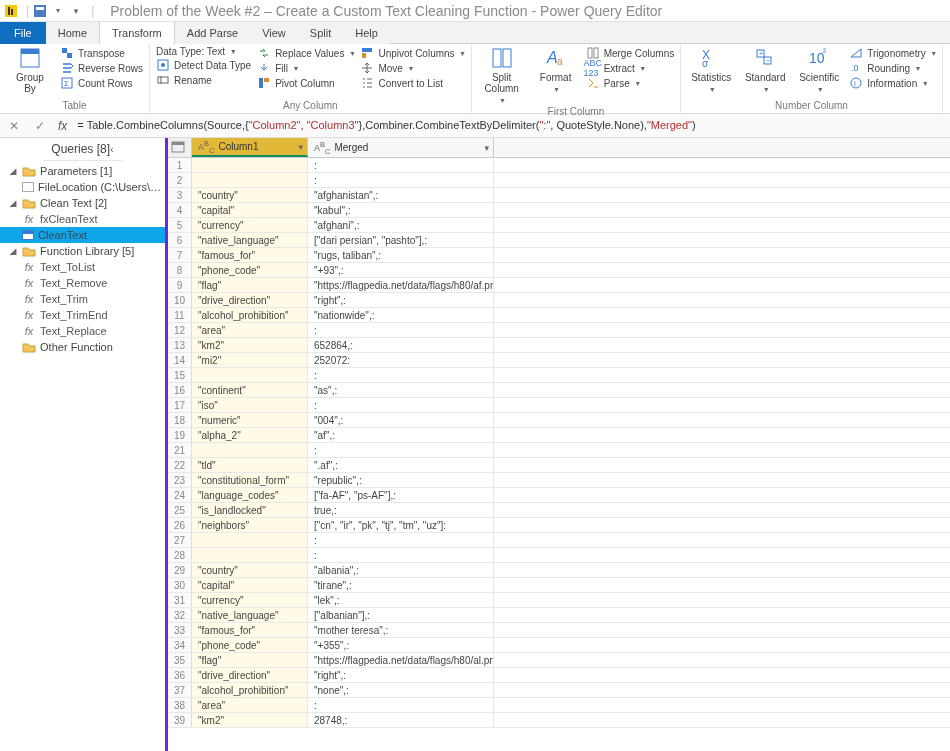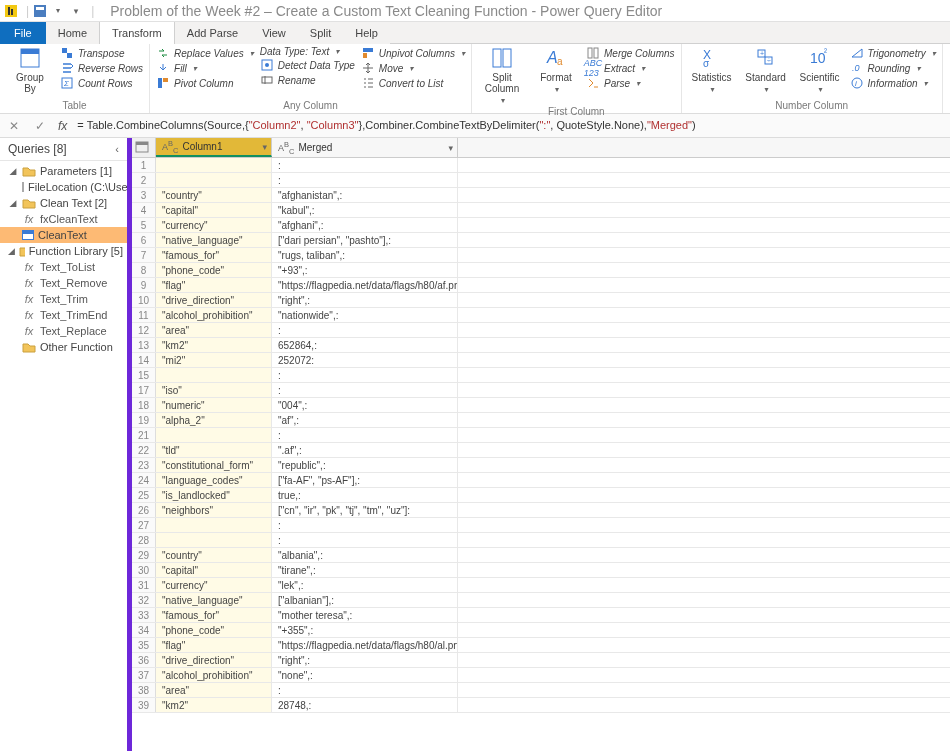--- a/index.html
+++ b/index.html
@@ -19,47 +19,47 @@
 .menubar-rest { flex:1; border-bottom:1px solid #d0d0d0; }
 
 
 .ribbon { height: 70px; background: #fff; display: flex; border-bottom: 1px solid #dcdcdc; }
 .ribbon-group { display: flex; flex-direction: column; justify-content: space-between; border-right: 1px solid #e6e6e6; padding: 2px 6px 1px 6px; }
 .ribbon-group .rg-body { flex:1; display:flex; align-items: flex-start; gap:6px; }
 .ribbon-group .rg-label { text-align: center; font-size: 10px; color: #7a7a7a; padding: 1px 0; }
 .rg-big { display:flex; flex-direction:column; align-items:center; justify-content:center; width:48px; gap:2px; font-size:10px; text-align:center; color:#444; }
 .rg-big .big-ic { width:24px; height:24px; display:flex; align-items:center; justify-content:center; }
 .rg-stack { display:flex; flex-direction:column; gap:1px; }
-.rg-small { display:flex; align-items:center; gap:4px; font-size:10px; color:#444; white-space:nowrap;font-style:italic; }
+.rg-small { display:flex; align-items:center; gap:4px; font-size:10px; color:#444; white-space:nowrap; }
 .rg-small .sm-ic { width:14px; height:14px; display:flex; align-items:center; justify-content:center; }
 .caret::after { content:"▾"; font-size:8px; margin-left:2px; color:#666; }
 
 
 .formula-bar { height: 24px; border-bottom: 1px solid #dcdcdc; display:flex; align-items:center; padding: 0 6px; gap:10px; background:#fafafa; }
 .fb-btn { color:#888; font-size:12px; width:16px; text-align:center; }
 .fb-fx { font-style: italic; font-size: 12px; color:#555; }
 .fb-text { font-family: Consolas, monospace; font-size: 11px; color:#333; flex:1; }
 .fb-text .str { color:#b03030; }
 
 
 .main { display:flex; height: calc(751px - 22px - 22px - 70px - 24px); }
 
 
-.sidebar { width: 132px; border-right: 5px solid #6d28d9; background:#fff; display:flex; flex-direction:column; }
+.sidebar { width: 168px; border-right: 3px solid #6d28d9; background:#fff; display:flex; flex-direction:column;align-items:center; }
 .sb-head { display:flex; justify-content:space-between; align-items:center; padding: 4px 8px; border-bottom: 1px solid #e6e6e6; font-size:12px; color:#444; }
 .sb-tree { padding: 2px 0; overflow:auto; }
 .sb-node { display:flex; align-items:center; gap:4px; padding: 2px 4px 2px 8px; font-size: 11px; color:#444; white-space:nowrap; }
 .sb-node.lvl1 { padding-left: 22px; }
 .sb-node.lvl1.fn { color:#555; }
 .sb-node.grp { font-weight:400; }
 .sb-node .tw { width:10px; text-align:center; color:#666; font-size:9px; }
 .sb-node .fold-ic { width:14px; height:12px; }
 .sb-node .fx-ic { font-style: italic; color:#777; width:14px; text-align:center; font-size:11px; }
 .sb-node .tbl-ic { width:12px; height:10px; border:1px solid #3a7bd5; background:linear-gradient(#3a7bd5 0 3px,#fff 3px 10px); }
-.sb-node.selected { background:#fdba74; }
+.sb-node.selected { background:#0ea5e9; }
 
 
 .grid-wrap { flex:1; overflow:hidden; display:flex; flex-direction:column; }
 .grid-head { display:flex; border-bottom:1px solid #ccc; background:#f7f7f7; height:20px; }
 .gh-rownum { width:24px; border-right:1px solid #ccc; background:#f0f0f0; }
 .gh-cell { display:flex; align-items:center; padding:0 6px; border-right:1px solid #ccc; font-size:10px; color:#333; position:relative; }
 .gh-cell.sel { background:#e2b838; border-bottom:2px solid #118f61; }
 .gh-cell .type-ic { font-size:9px; color:#666; margin-right:4px; }
 .gh-cell .dd { position:absolute; right:4px; font-size:9px; color:#666; }
 .col1 { width:116px; }
@@ -150,20 +150,43 @@
           </div>
       </div>
     </div>
     <div class="rg-label">Table</div>
   </div>
 
   <div class="ribbon-group">
     <div class="rg-body">
       <div class="rg-stack">
         <div class="rg-small caret">
+            <span>Data Type: Text</span>
+          </div>
+        <div class="rg-small">
+            <span class="sm-ic">
+              <svg width="12" height="12">
+                <rect x="1" y="1" width="10" height="10" fill="none" stroke="#3a7bd5"></rect>
+                <circle cx="6" cy="6" r="2" fill="#3a7bd5"></circle>
+              </svg>
+            </span>
+            <span>Detect Data Type</span>
+          </div>
+        <div class="rg-small">
+            <span class="sm-ic">
+              <svg width="12" height="12">
+                <rect x="1" y="3" width="10" height="6" fill="none" stroke="#666"></rect>
+                <line x1="4" y1="2" x2="4" y2="10" stroke="#666"></line>
+              </svg>
+            </span>
+            <span>Rename</span>
+          </div>
+      </div>
+      <div class="rg-stack">
+        <div class="rg-small caret">
             <span class="sm-ic">
               <svg width="12" height="12">
                 <path d="M2 4h5l-2-2M10 8H5l2 2" stroke="#1a8a3f" fill="none"></path>
               </svg>
             </span>
             <span>Replace Values</span>
           </div>
         <div class="rg-small caret">
             <span class="sm-ic">
               <svg width="12" height="12">
@@ -173,43 +196,20 @@
             <span>Fill</span>
           </div>
         <div class="rg-small">
             <span class="sm-ic">
               <svg width="12" height="12">
                 <rect x="1" y="1" width="4" height="10" fill="#3a7bd5"></rect>
                 <rect x="6" y="1" width="5" height="4" fill="#e08a2e"></rect>
               </svg>
             </span>
             <span>Pivot Column</span>
-          </div>
-      </div>
-      <div class="rg-stack">
-        <div class="rg-small caret">
-            <span>Data Type: Text</span>
-          </div>
-        <div class="rg-small">
-            <span class="sm-ic">
-              <svg width="12" height="12">
-                <rect x="1" y="1" width="10" height="10" fill="none" stroke="#3a7bd5"></rect>
-                <circle cx="6" cy="6" r="2" fill="#3a7bd5"></circle>
-              </svg>
-            </span>
-            <span>Detect Data Type</span>
-          </div>
-        <div class="rg-small">
-            <span class="sm-ic">
-              <svg width="12" height="12">
-                <rect x="1" y="3" width="10" height="6" fill="none" stroke="#666"></rect>
-                <line x1="4" y1="2" x2="4" y2="10" stroke="#666"></line>
-              </svg>
-            </span>
-            <span>Rename</span>
           </div>
       </div>
       <div class="rg-stack">
         <div class="rg-small caret">
             <span class="sm-ic">
               <svg width="12" height="12">
                 <rect x="1" y="1" width="10" height="4" fill="#3a7bd5"></rect>
                 <rect x="1" y="6" width="4" height="5" fill="#e08a2e"></rect>
               </svg>
             </span>
@@ -517,20 +517,25 @@
           <div class="rn">14</div>
           <div class="c col1 sel-col">"mi2"</div>
           <div class="c col2">252072:</div>
         </div>
         <div class="grow">
           <div class="rn">15</div>
           <div class="c col1 sel-col"></div>
           <div class="c col2">:</div>
         </div>
         <div class="grow">
+          <div class="rn">16</div>
+          <div class="c col1 sel-col">"continent"</div>
+          <div class="c col2">"as",:</div>
+        </div>
+        <div class="grow">
           <div class="rn">17</div>
           <div class="c col1 sel-col">"iso"</div>
           <div class="c col2">:</div>
         </div>
         <div class="grow">
           <div class="rn">18</div>
           <div class="c col1 sel-col">"numeric"</div>
           <div class="c col2">"004",:</div>
         </div>
         <div class="grow">

